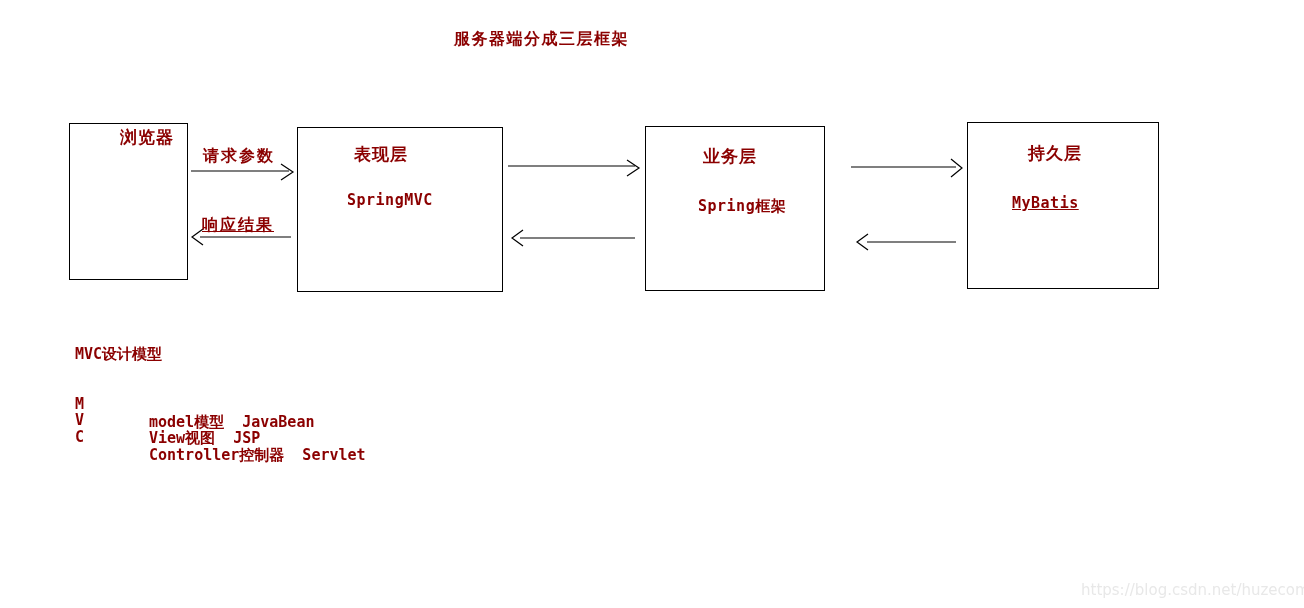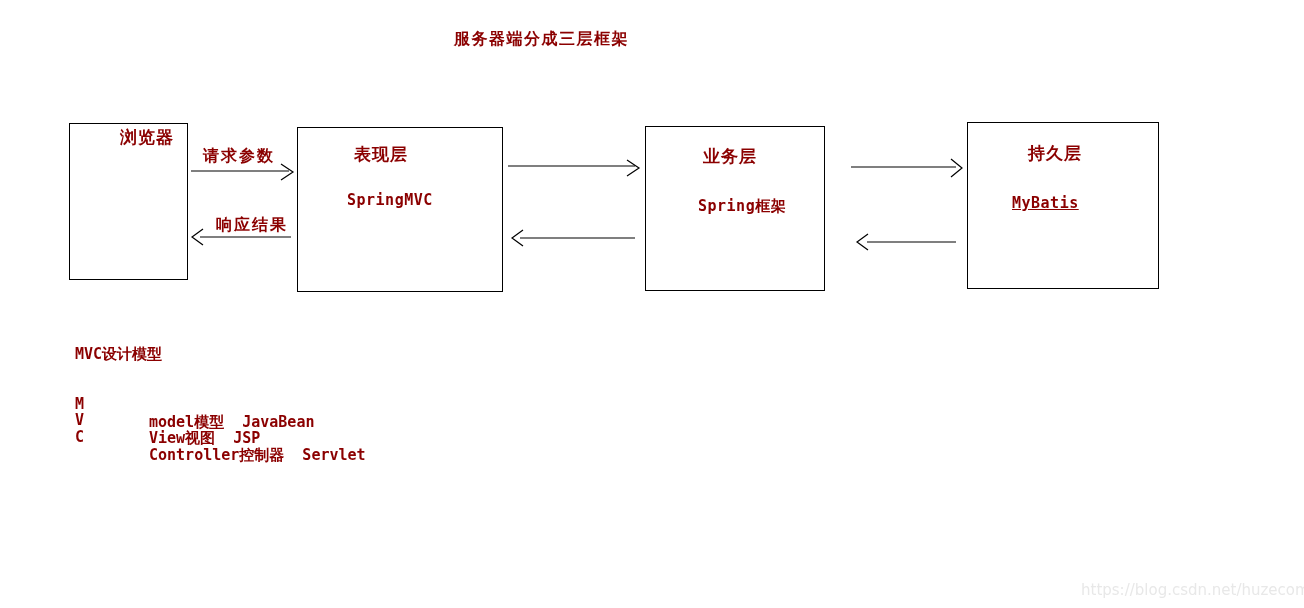--- a/index.html
+++ b/index.html
@@ -61,21 +61,21 @@
     fill: none;
   }
   .arrow-label {
     position: absolute;
     font: bold 16px "DejaVu Sans", "Liberation Sans", sans-serif;
     letter-spacing: 2px;
     color: var(--accent, #8B0000);
     white-space: nowrap;
   }
   .lbl-request  { left: 203px; top: 146px; }
-  .lbl-response { left: 216px; top: 215px; }
+  .lbl-response { left: 202px; top: 215px; text-decoration: underline; }
   .mvc-heading {
     position: absolute;
     left: 75px; top: 345px;
     font: bold 15px "DejaVu Sans Mono", "Liberation Mono", monospace;
     color: var(--accent, #8B0000);
     white-space: pre;
   }
   .mvc-row {
     position: absolute;
     left: 75px;

